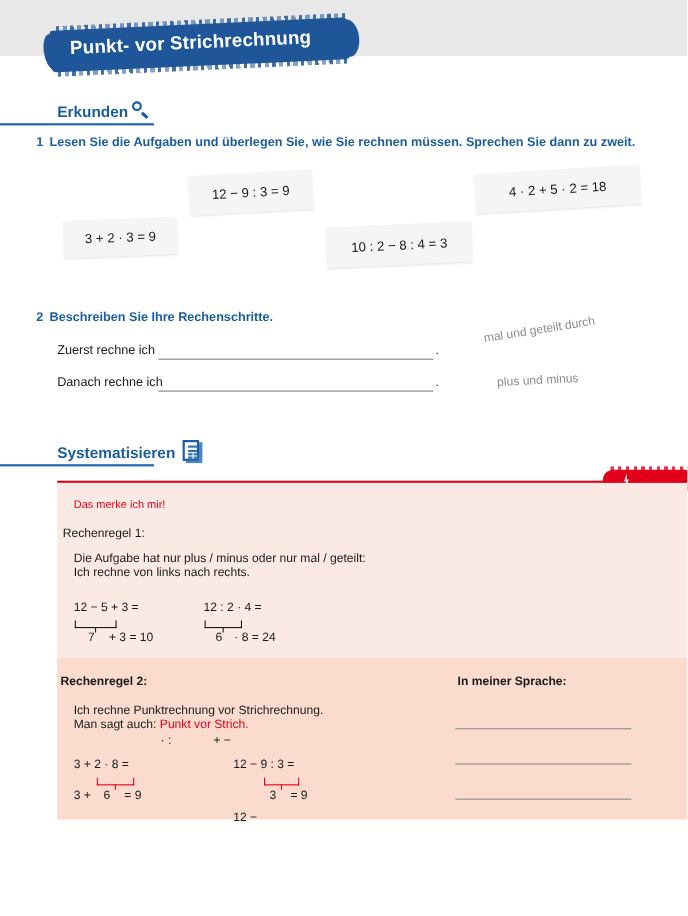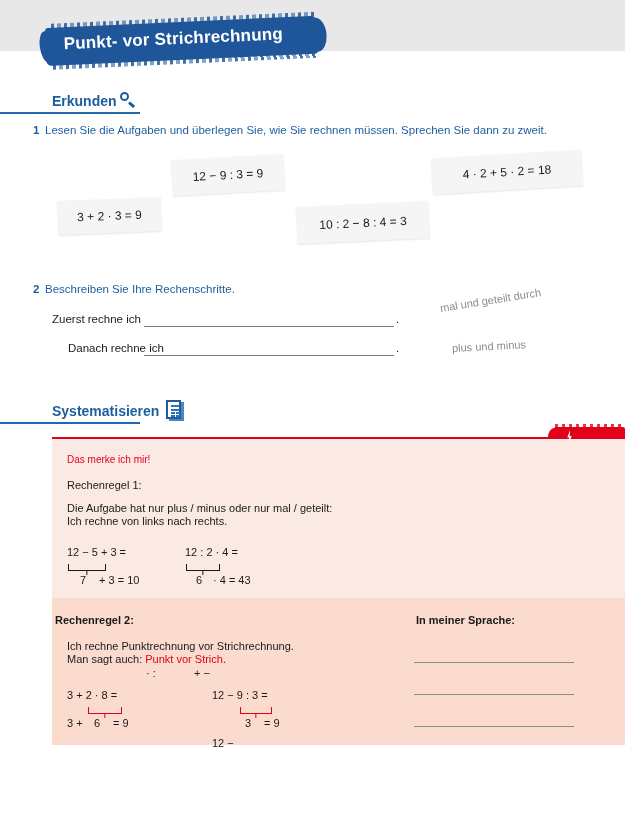--- a/index.html
+++ b/index.html
@@ -91,21 +91,21 @@
       linear-gradient(#2d74b5,#2d74b5) 5px 0/4px 2.4px no-repeat,
       linear-gradient(#2d74b5,#2d74b5) 0 3.4px/4px 2.4px no-repeat,
       linear-gradient(#2d74b5,#2d74b5) 5px 3.4px/4px 2.4px no-repeat;
   }
 
   
   .task-num{
     position:absolute;color:#1b5e9e;font-size:11.5px;font-weight:bold;
   }
   .task-text{
-    position:absolute;color:#1b5e9e;font-size:11.5px;font-weight:normal;
+    position:absolute;color:#1b5e9e;font-size:11.5px;font-weight:bold;
     white-space:nowrap;
   }
 
   
   .card{
     position:absolute;background:#f5f5f5;
     box-shadow:0 1px 2px rgba(0,0,0,.10);
     display:flex;align-items:center;justify-content:center;
     color:#1a1a1a;font-size:12px;white-space:nowrap;
   }
@@ -238,21 +238,21 @@
   <span>4 · 2 + 5 · 2 = 18</span>
 </div>
 
 <div class="task-num" style="left:33px;top:283px;">2</div>
 <div class="task-text" style="left:45px;top:283px;">Beschreiben Sie Ihre Rechenschritte.</div>
 
 <div class="fl-label" style="left:52px;top:313px;">Zuerst rechne ich</div>
 <div class="fl-line" style="left:144px;top:326px;width:250px;"></div>
 <div class="fl-dot" style="left:396px;top:313px;">.</div>
 
-<div class="fl-label" style="left:68px;top:342px;">Danach rechne ich</div>
+<div class="fl-label" style="left:52px;top:342px;">Danach rechne ich</div>
 <div class="fl-line" style="left:144px;top:355px;width:250px;"></div>
 <div class="fl-dot" style="left:396px;top:342px;">.</div>
 
 <div class="hint" style="left:440px;top:302px;transform:rotate(-9deg);transform-origin:left center;">mal und geteilt durch</div>
 <div class="hint" style="left:452px;top:342px;transform:rotate(-3deg);transform-origin:left center;">plus und minus</div>
 
 <div class="sec-rule" style="left:0;top:422px;width:140px;"></div>
 <div class="sec-label" style="left:52px;top:403px;">Systematisieren</div>
 <div class="icon-box" style="left:166px;top:400px;">
   <div class="docicon">
@@ -272,33 +272,33 @@
   <div class="flash-bolt"></div>
 </div>
 
 <div class="memo">
   <div class="redline"></div>
   <div class="pink-top"></div>
   <div class="pink-bot"></div>
 </div>
 
 <div class="memo-title" style="left:67px;top:454px;">Das merke ich mir!</div>
-<div class="memo-text" style="left:67px;top:479px;">Rechenregel 1:</div>
+<div class="memo-text" style="left:57px;top:479px;">Rechenregel 1:</div>
 <div class="memo-text" style="left:67px;top:502px;">Die Aufgabe hat nur plus / minus oder nur mal / geteilt:</div>
 <div class="memo-text" style="left:67px;top:515px;">Ich rechne von links nach rechts.</div>
 
 <div class="memo-eq" style="left:67px;top:546px;">12 − 5 + 3 =</div>
 <div class="brace" style="left:68px;top:564px;width:38px;"></div>
 <div class="memo-eq" style="left:80px;top:574px;">7</div>
 <div class="memo-eq" style="left:99px;top:574px;">+ 3 = 10</div>
 
 <div class="memo-eq" style="left:185px;top:546px;">12 : 2 · 4 =</div>
 <div class="brace" style="left:186px;top:564px;width:34px;"></div>
 <div class="memo-eq" style="left:196px;top:574px;">6</div>
-<div class="memo-eq" style="left:213px;top:574px;">· 4 = 43</div>
+<div class="memo-eq" style="left:213px;top:574px;">· 8 = 24</div>
 
 <div class="memo-bold" style="left:55px;top:614px;">Rechenregel 2:</div>
 <div class="memo-text" style="left:67px;top:640px;">Ich rechne Punktrechnung vor Strichrechnung.</div>
 <div class="memo-text" style="left:67px;top:653px;"><span>Man sagt auch: </span><span class="red-em">Punkt vor Strich.</span></div>
 <div class="memo-eq" style="left:146px;top:667px;">· :</div>
 <div class="memo-eq" style="left:194px;top:667px;">+ −</div>
 
 <div class="memo-eq" style="left:67px;top:689px;">3 + 2 · 8 =</div>
 <div class="brace red" style="left:88px;top:707px;width:34px;"></div>
 <div class="memo-eq" style="left:67px;top:717px;">3 +</div>

